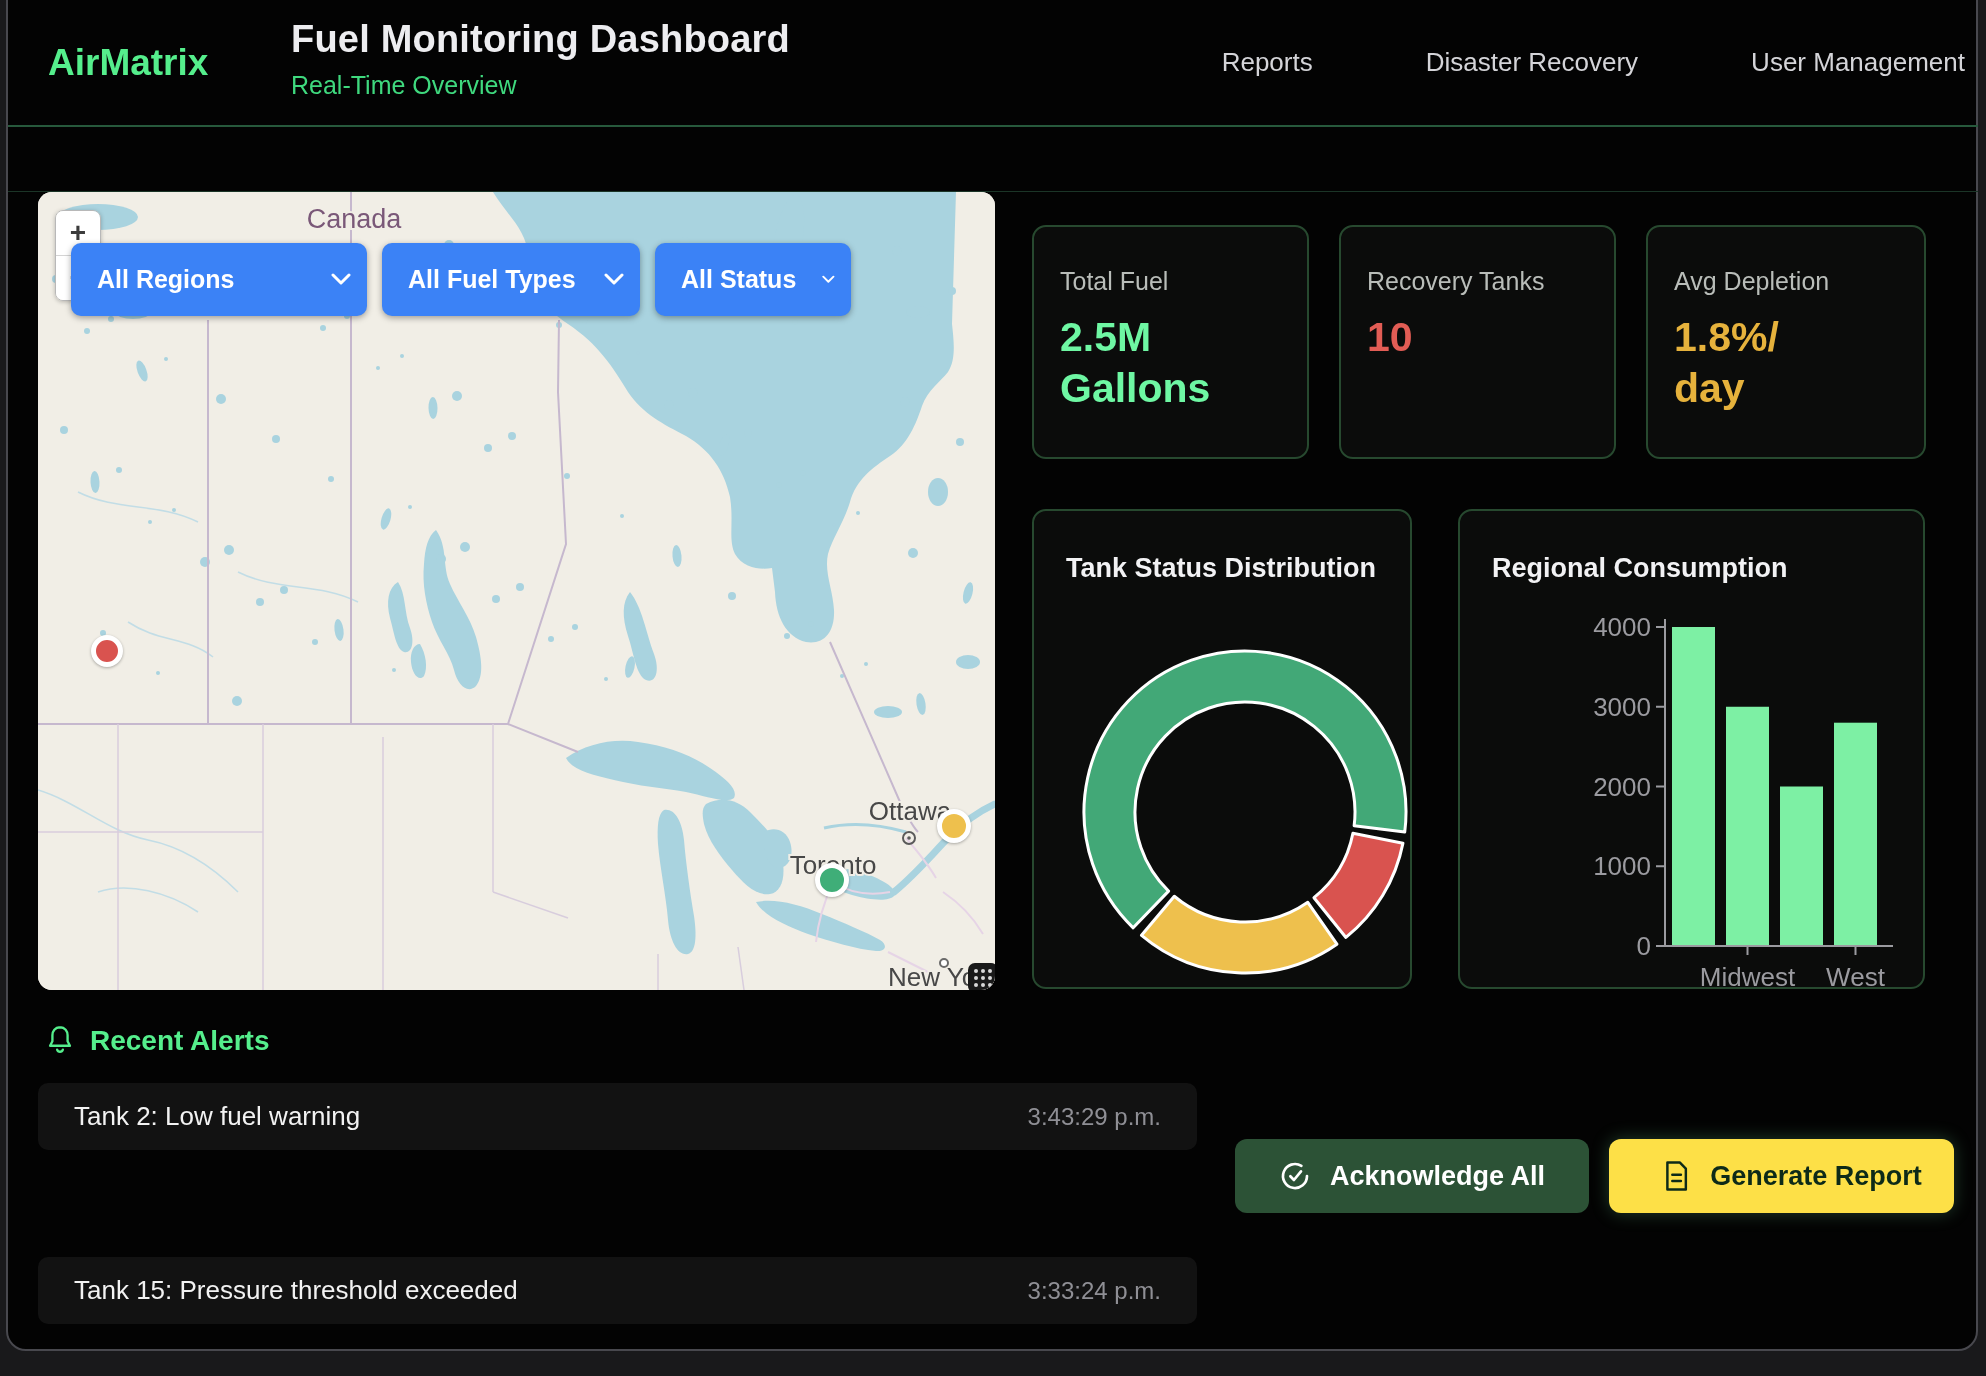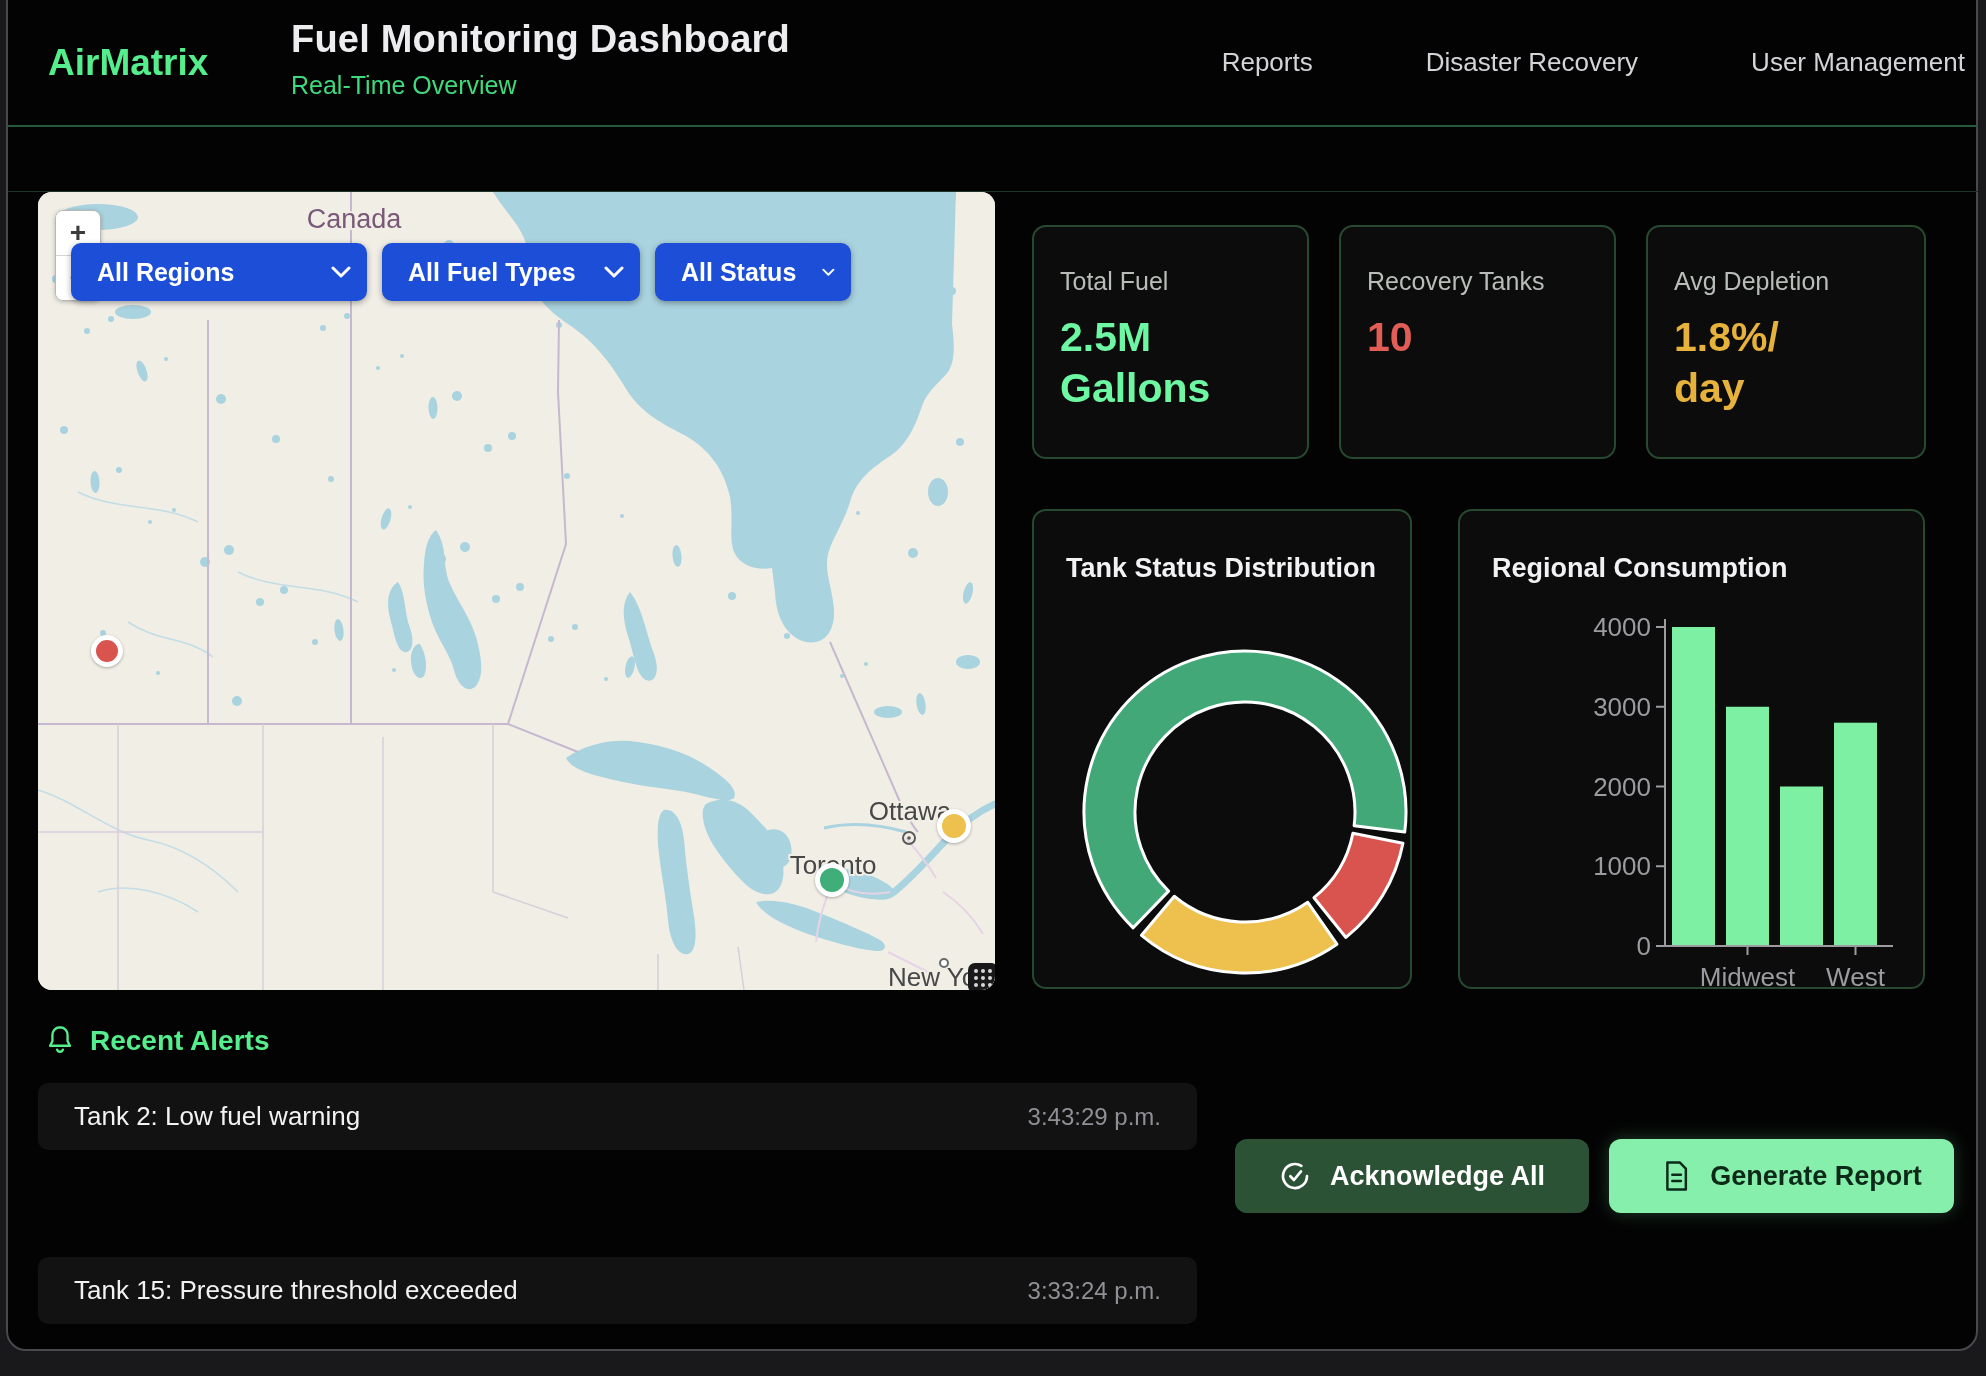--- a/index.html
+++ b/index.html
@@ -19,21 +19,21 @@
   .nav-item{font-size:26px;color:#d4d4d8;cursor:pointer;white-space:nowrap;}
   #section-line{position:absolute;left:8px;top:191px;width:1970px;height:1px;background:#1b3527;}
   
   #map{position:absolute;left:38px;top:192px;width:957px;height:798px;border-radius:14px;overflow:hidden;background:#f1eee6;}
   #map svg.basemap{position:absolute;left:0;top:0;}
   #zoom-control{position:absolute;left:17px;top:18px;width:44px;z-index:2;border:1px solid #b8b8b8;border-radius:8px;overflow:hidden;box-shadow:0 1px 4px rgba(0,0,0,.25);}
   .zoom-btn{width:44px;height:44px;background:#ffffff;color:#3c3c3c;font-size:28px;font-weight:bold;
     display:flex;align-items:center;justify-content:center;cursor:pointer;}
   .zoom-btn + .zoom-btn{border-top:1px solid #d4d4d4;}
   #filter-row{position:absolute;left:33px;top:51px;z-index:3;display:flex;gap:15px;}
-  .filter{height:58px;background:#1d4ed8;border-radius:10px;display:flex;align-items:center;
+  .filter{height:73px;background:#3b82f6;border-radius:10px;display:flex;align-items:center;
     justify-content:space-between;padding:0 16px 0 26px;box-sizing:border-box;cursor:pointer;box-shadow:0 2px 6px rgba(0,0,0,.35);}
   .filter-label{color:#ffffff;font-size:25px;font-weight:600;margin-right:26px;white-space:nowrap;}
   #resize-handle{position:absolute;right:-3px;bottom:-3px;width:30px;height:30px;background:#191919;
     border-radius:7px;z-index:3;display:grid;grid-template-columns:repeat(3,1fr);align-items:center;justify-items:center;padding:5px;box-sizing:border-box;cursor:nwse-resize;}
   #resize-handle i{width:4px;height:4px;border-radius:50%;background:#d8d8d8;}
   
   .stat-card{position:absolute;top:225px;height:234px;background:#0b0c0b;border:2px solid #27492f;border-radius:14px;box-sizing:border-box;padding:40px 26px;}
   .stat-label{font-size:25px;color:#b9bdb9;margin-bottom:16px;}
   .stat-value{font-size:41px;font-weight:bold;line-height:1.25;white-space:pre-line;}
   
@@ -43,21 +43,21 @@
   #alerts-heading{position:absolute;left:44px;top:1024px;display:flex;align-items:center;gap:14px;}
   #alerts-heading .heading-text{font-size:28px;font-weight:bold;color:#55ee8c;}
   .alert-row{position:absolute;left:38px;width:1159px;height:67px;background:#121212;border-radius:10px;
     display:flex;align-items:center;justify-content:space-between;padding:0 36px;box-sizing:border-box;}
   .alert-text{font-size:26px;color:#f2f2f2;}
   .alert-time{font-size:24px;color:#8f8f95;}
   
   .action-btn{position:absolute;top:1139px;height:74px;border-radius:12px;display:flex;align-items:center;justify-content:center;gap:19px;cursor:pointer;box-sizing:border-box;}
   #ack-btn{left:1235px;width:354px;background:#2c5236;}
   #ack-btn .btn-label{color:#ffffff;font-size:27px;font-weight:bold;}
-  #gen-btn{left:1609px;width:345px;background:#86efac;box-shadow:0 0 18px rgba(127,240,166,.25);padding-left:20px;}
+  #gen-btn{left:1609px;width:345px;background:#fde047;box-shadow:0 0 18px rgba(127,240,166,.25);padding-left:20px;}
   #gen-btn .btn-label{color:#0d2a18;font-size:27px;font-weight:bold;}
   .map-marker{position:absolute;border-radius:50%;border:5px solid #ffffff;box-sizing:border-box;z-index:2;box-shadow:0 1px 3px rgba(0,0,0,.3);}
 </style>
 </head>
 <body>
 
 <div id="stage">
   <div id="app-panel"></div>
 
   <div id="header">

